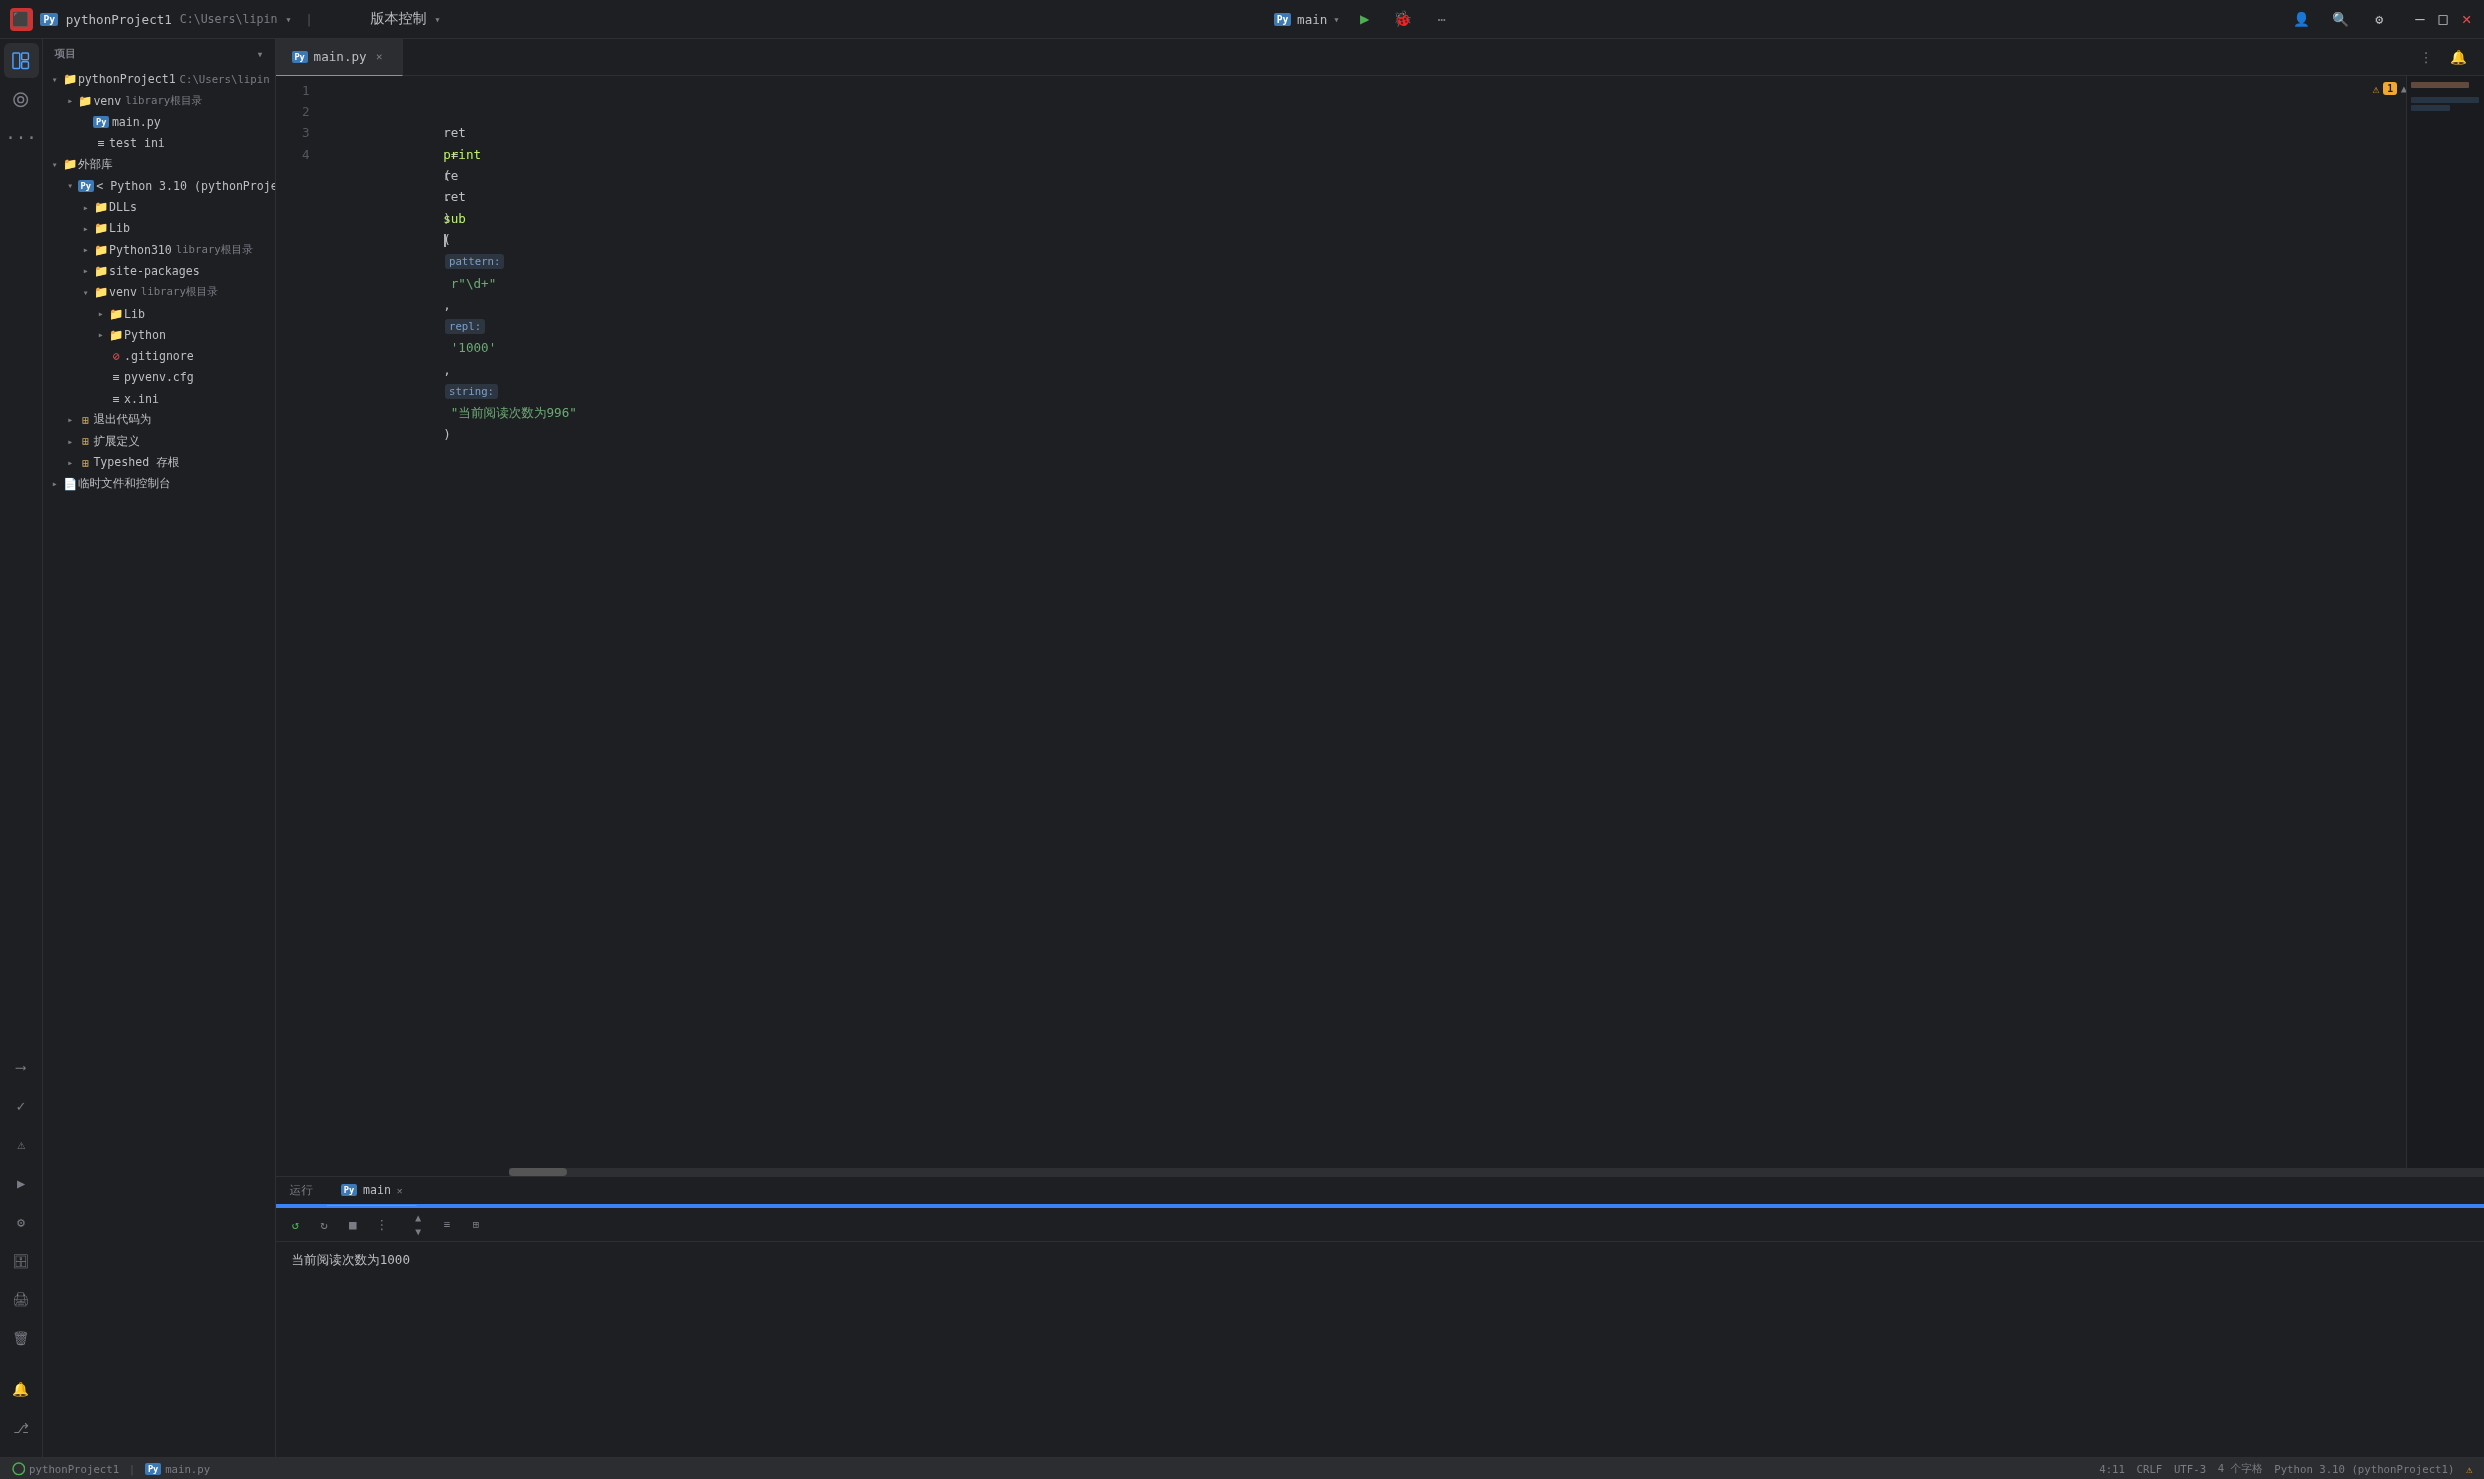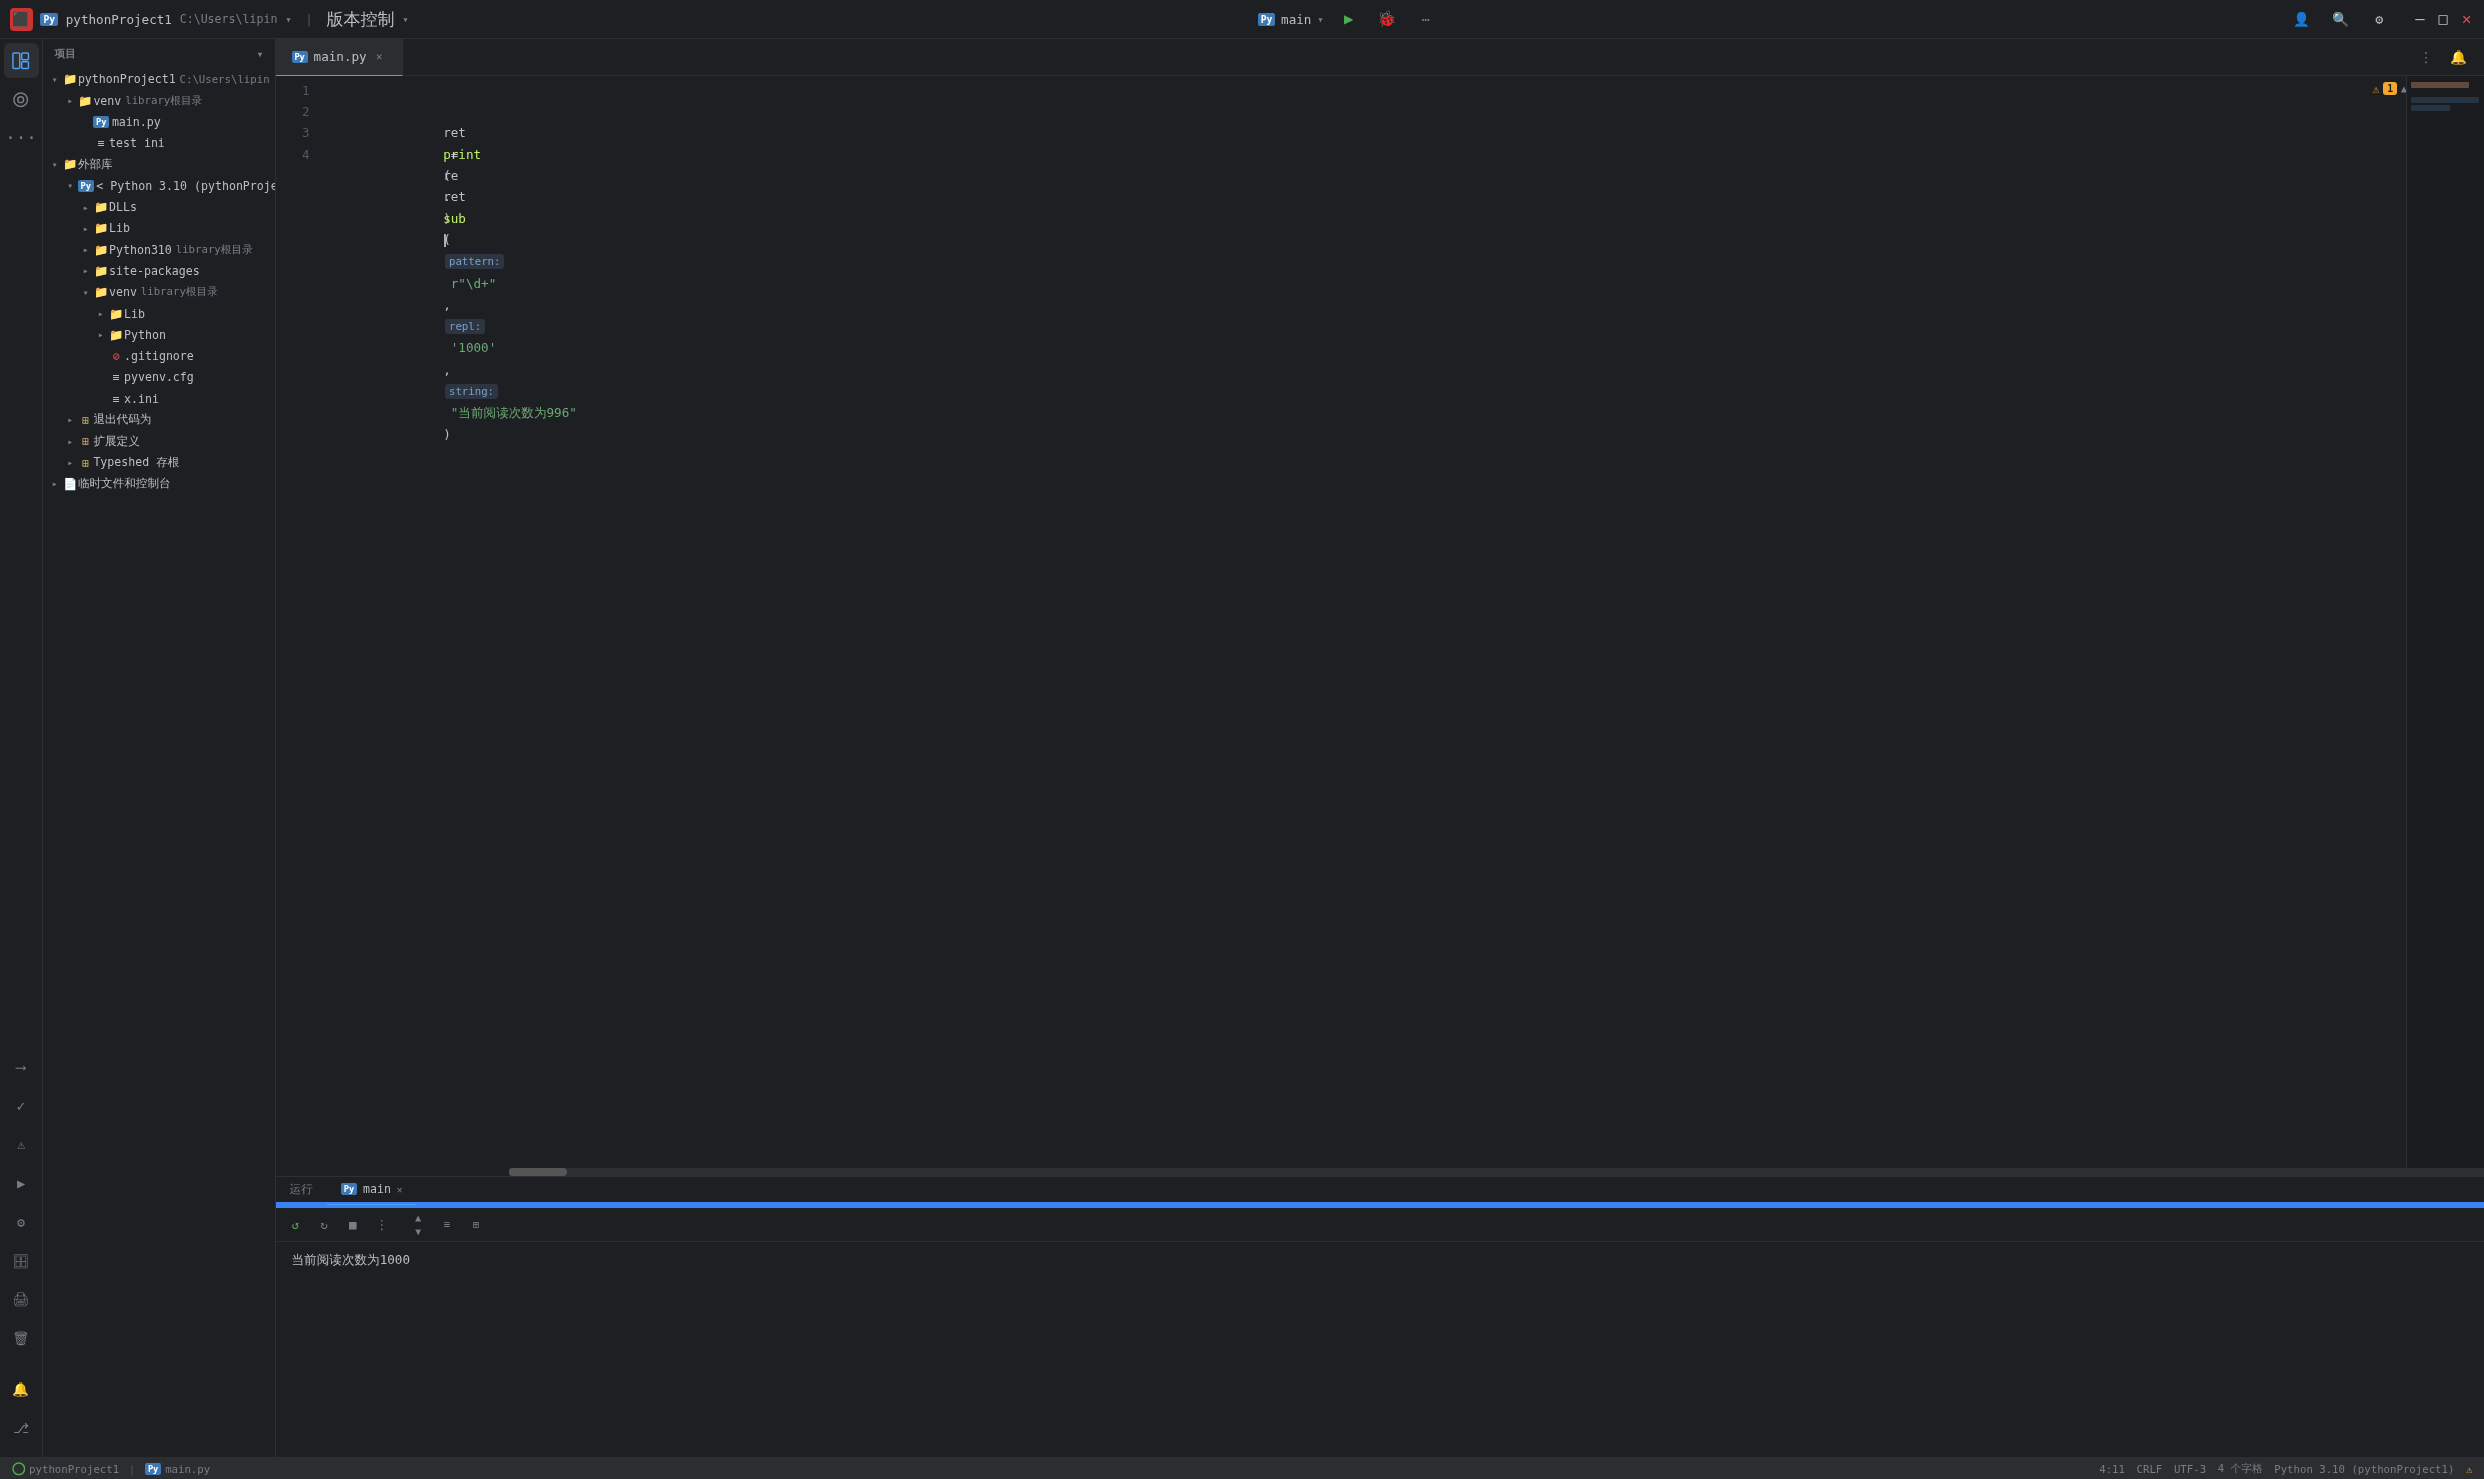--- a/index.html
+++ b/index.html
@@ -312,21 +312,21 @@
       background: #1e1f22;
       border-top: 1px solid #2d2f33;
       display: flex;
       flex-direction: column;
       flex-shrink: 0;
     }
     .bottom-tabs {
       height: 31px;
       display: flex;
       align-items: center;
-      border-bottom: 6px solid #3b82f6;
+      border-bottom: 4px solid #3b82f6;
       background: #1e1f22;
     }
     .bottom-tab {
       height: 31px;
       display: flex;
       align-items: center;
       gap: 5.8px;
       padding: 0 13.6px;
       cursor: pointer;
       font-size: 11.6px;
@@ -449,21 +449,21 @@
 <div class="title-bar">
   <div class="title-bar-left">
     <div class="app-icon">
       <span style="font-size:13.6px; color:#fff;">⬛</span>
     </div>
     <div class="py-icon-small">Py</div>
     <span style="color:#bcbec4;font-size:12.6px;">pythonProject1</span>
     <span style="color:#7a7c85;font-size:11.6px;">C:\Users\lipin</span>
     <span style="color:#7a7c85;font-size:10.7px;">▾</span>
     <span style="color:#555;margin:0 5.8px;">|</span>
-    <span style="color:#bcbec4;font-size:17px;">版本控制</span>
+    <span style="color:#bcbec4;font-size:14px;margin-left:44px;">版本控制</span>
     <span style="color:#7a7c85;font-size:10.7px;">▾</span>
   </div>
   <div class="title-bar-center">
     <div class="run-config">
       <span class="py-icon-small">Py</span>
       <span>main</span>
       <span style="color:#7a7c85;font-size:10.7px;">▾</span>
     </div>
     <div class="icon-btn" style="color:#4caf50;font-size:15.5px;">▶</div>
     <div class="icon-btn" style="color:#7a7c85;font-size:15.5px;">🐞</div>

